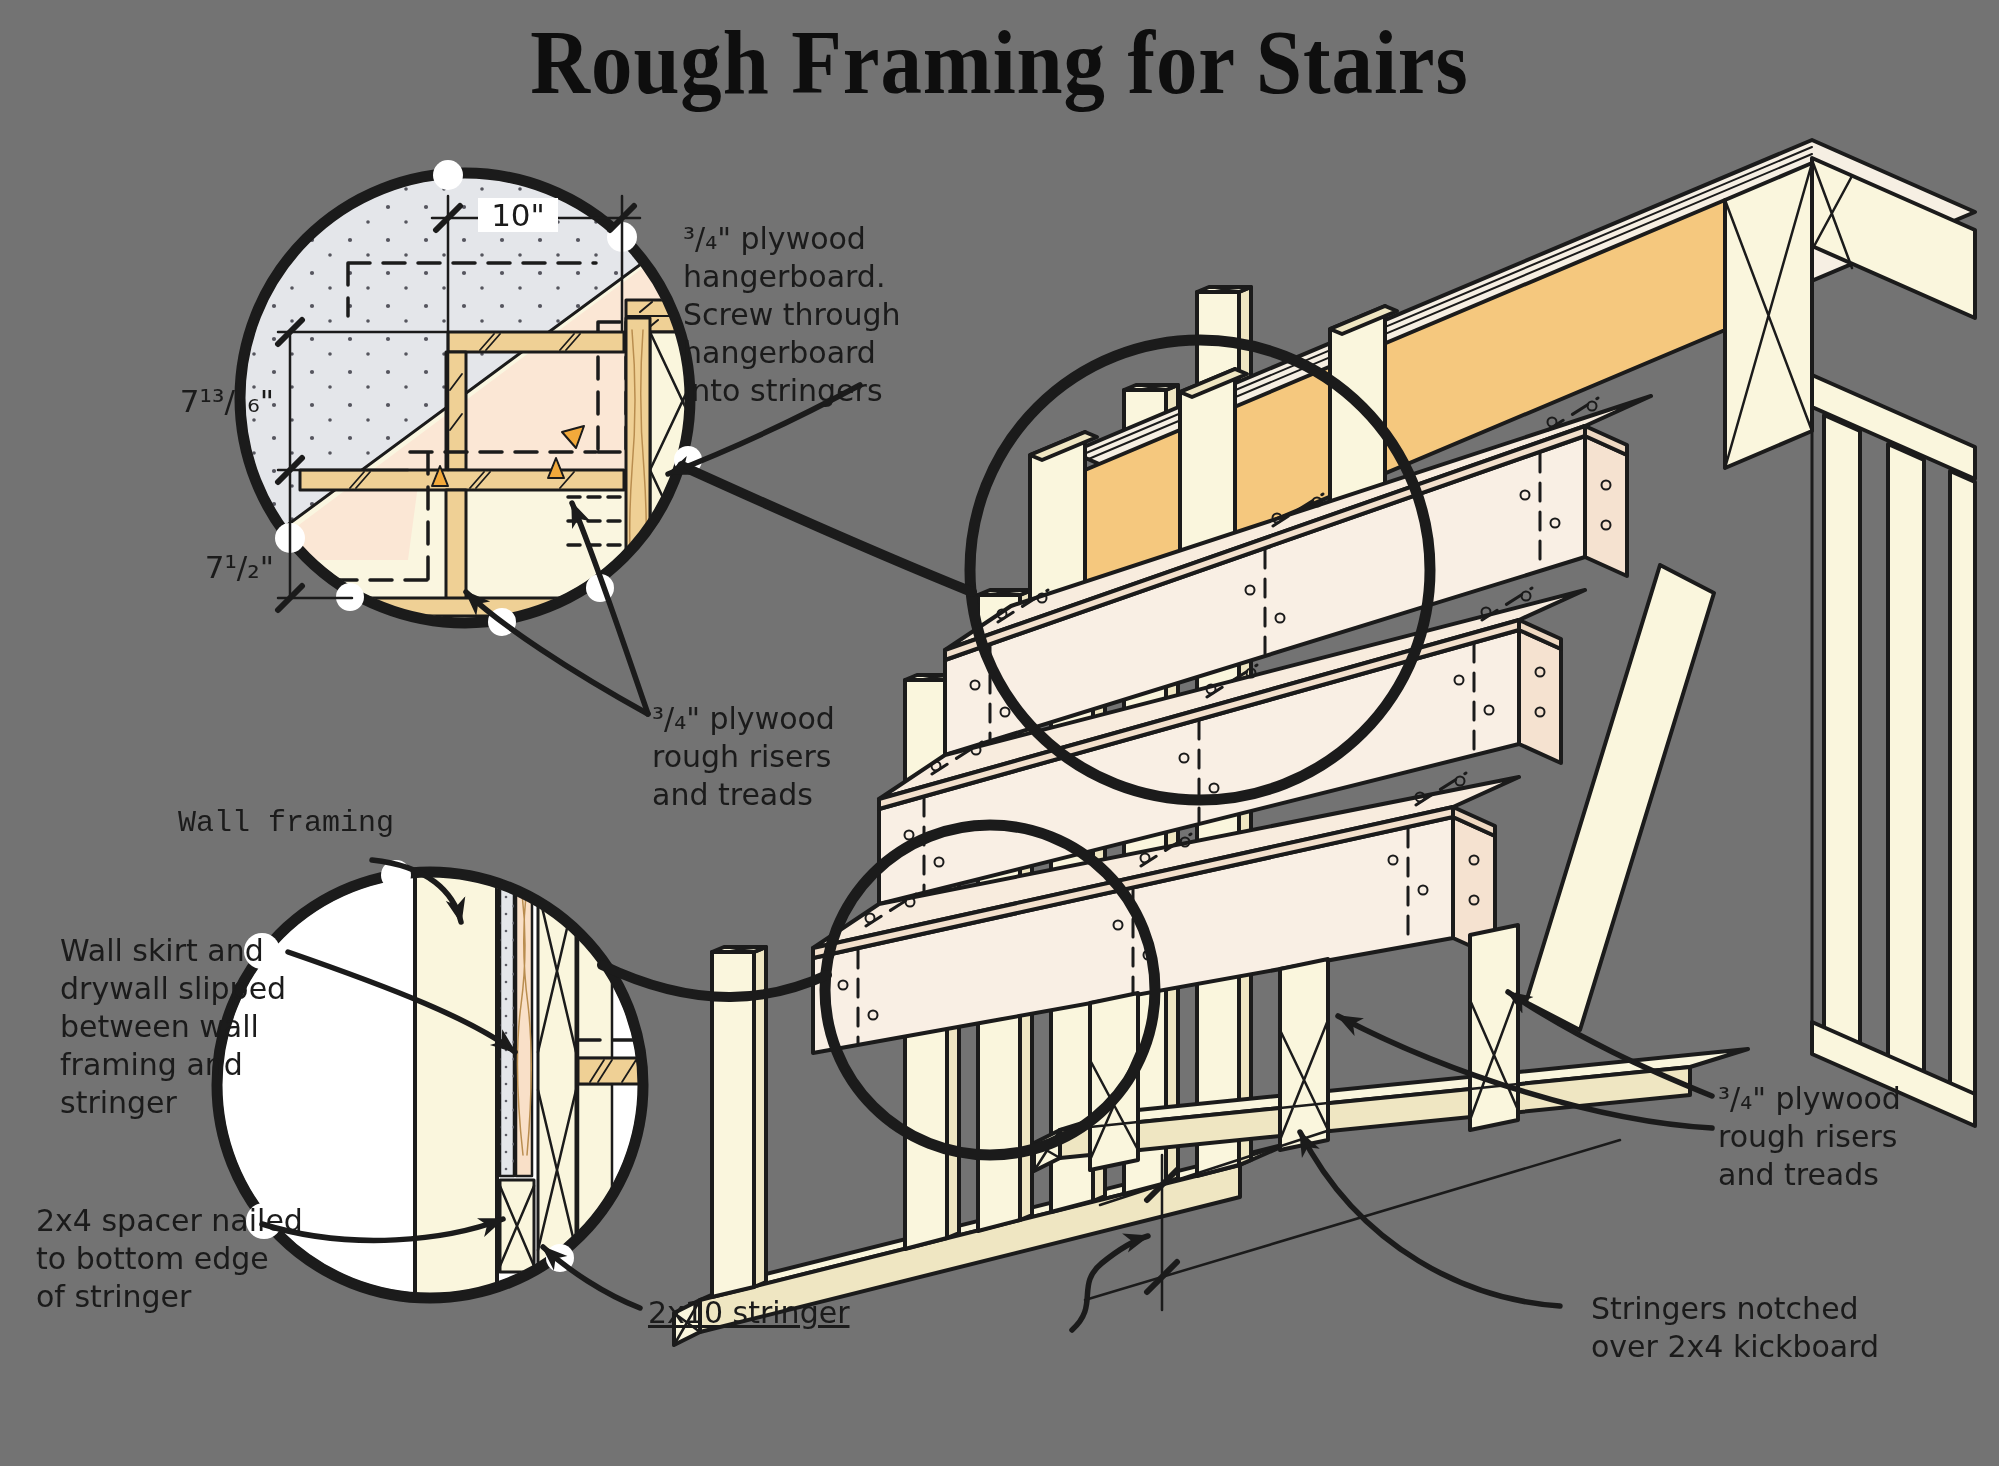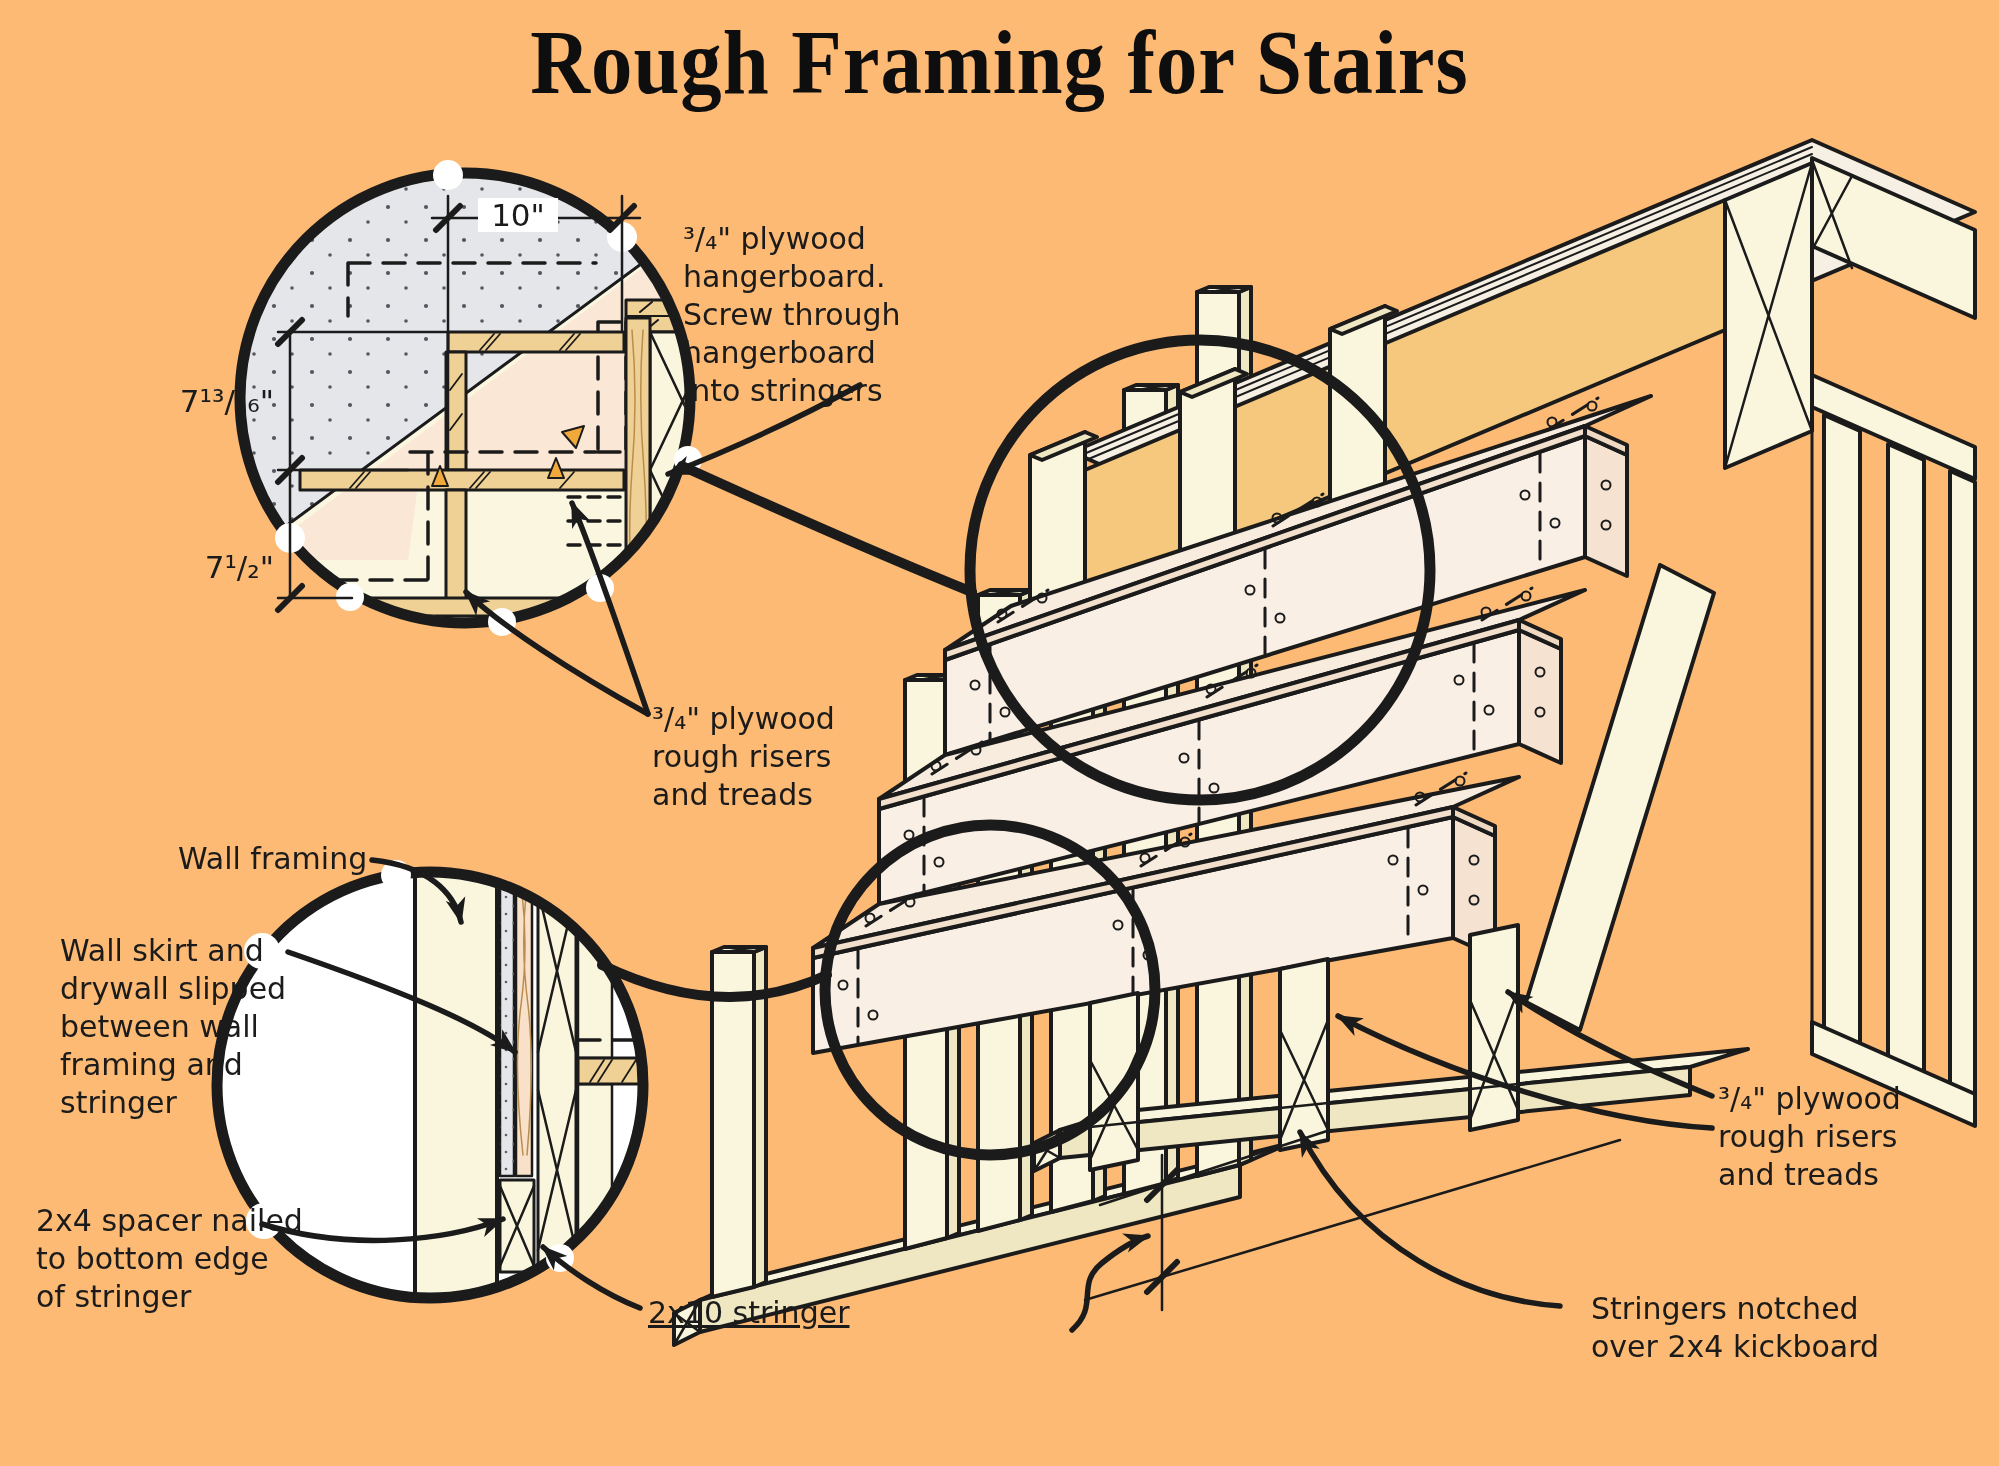--- a/index.html
+++ b/index.html
@@ -1,16 +1,16 @@
 <!DOCTYPE html>
 <html><head>
 <meta charset="utf-8">
 <style>
   html,body{margin:0;padding:0;background:#ffffff;}
-  #canvas{position:relative;width:1999px;height:1466px;background:#fdba74;overflow:hidden;
+  #canvas{position:relative;width:1999px;height:1466px;background:#737373;overflow:hidden;
           font-family:"DejaVu Sans",sans-serif;color:#1b1b1b;}
   svg{position:absolute;left:0;top:0;}
   .title{position:absolute;left:0;right:0;top:18px;text-align:center;
          font-family:"Liberation Serif",serif;font-weight:700;font-size:90px;line-height:1;
          transform:scaleX(.92);letter-spacing:1px;color:#0e0e0e;}
   .lbl{position:absolute;font-size:30px;line-height:38px;white-space:pre-line;}
   .dim{position:absolute;font-size:31px;line-height:34px;white-space:nowrap;}
   .bgw{background:#fff;padding:0 5px;}
   .ra{text-align:right;}
 </style>
@@ -352,21 +352,21 @@
 
 <div class="lbl" style="left:683px;top:220px;">³/₄" plywood
 hangerboard.
 Screw through
 hangerboard
 into stringers</div>
 <div class="lbl" style="left:652px;top:700px;">³/₄" plywood
 rough risers
 and treads</div>
 
-<div class="lbl" style="left:178px;top:840px;">Wall framing</div>
+<div class="lbl" style="left:178px;top:804px;font-family:Liberation Mono, monospace;">Wall framing</div>
 <div class="lbl" style="left:60px;top:932px;">Wall skirt and
 drywall slipped
 between wall
 framing and
 stringer</div>
 <div class="lbl" style="left:36px;top:1202px;">2x4 spacer nailed
 to bottom edge
 of stringer</div>
 <div class="lbl" style="left:648px;top:1294px;text-decoration:underline;">2x10 stringer</div>
 

